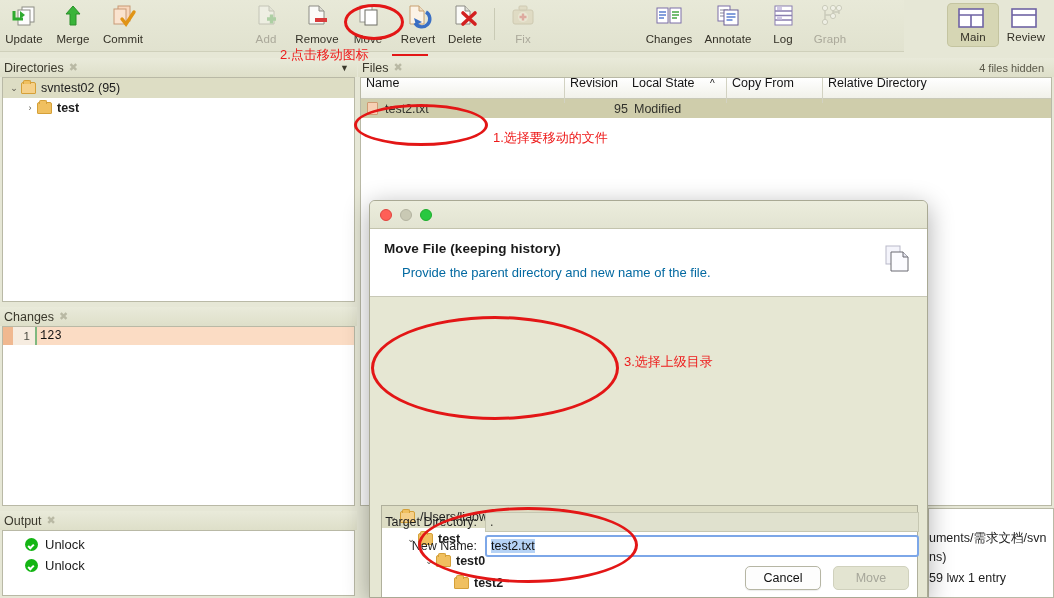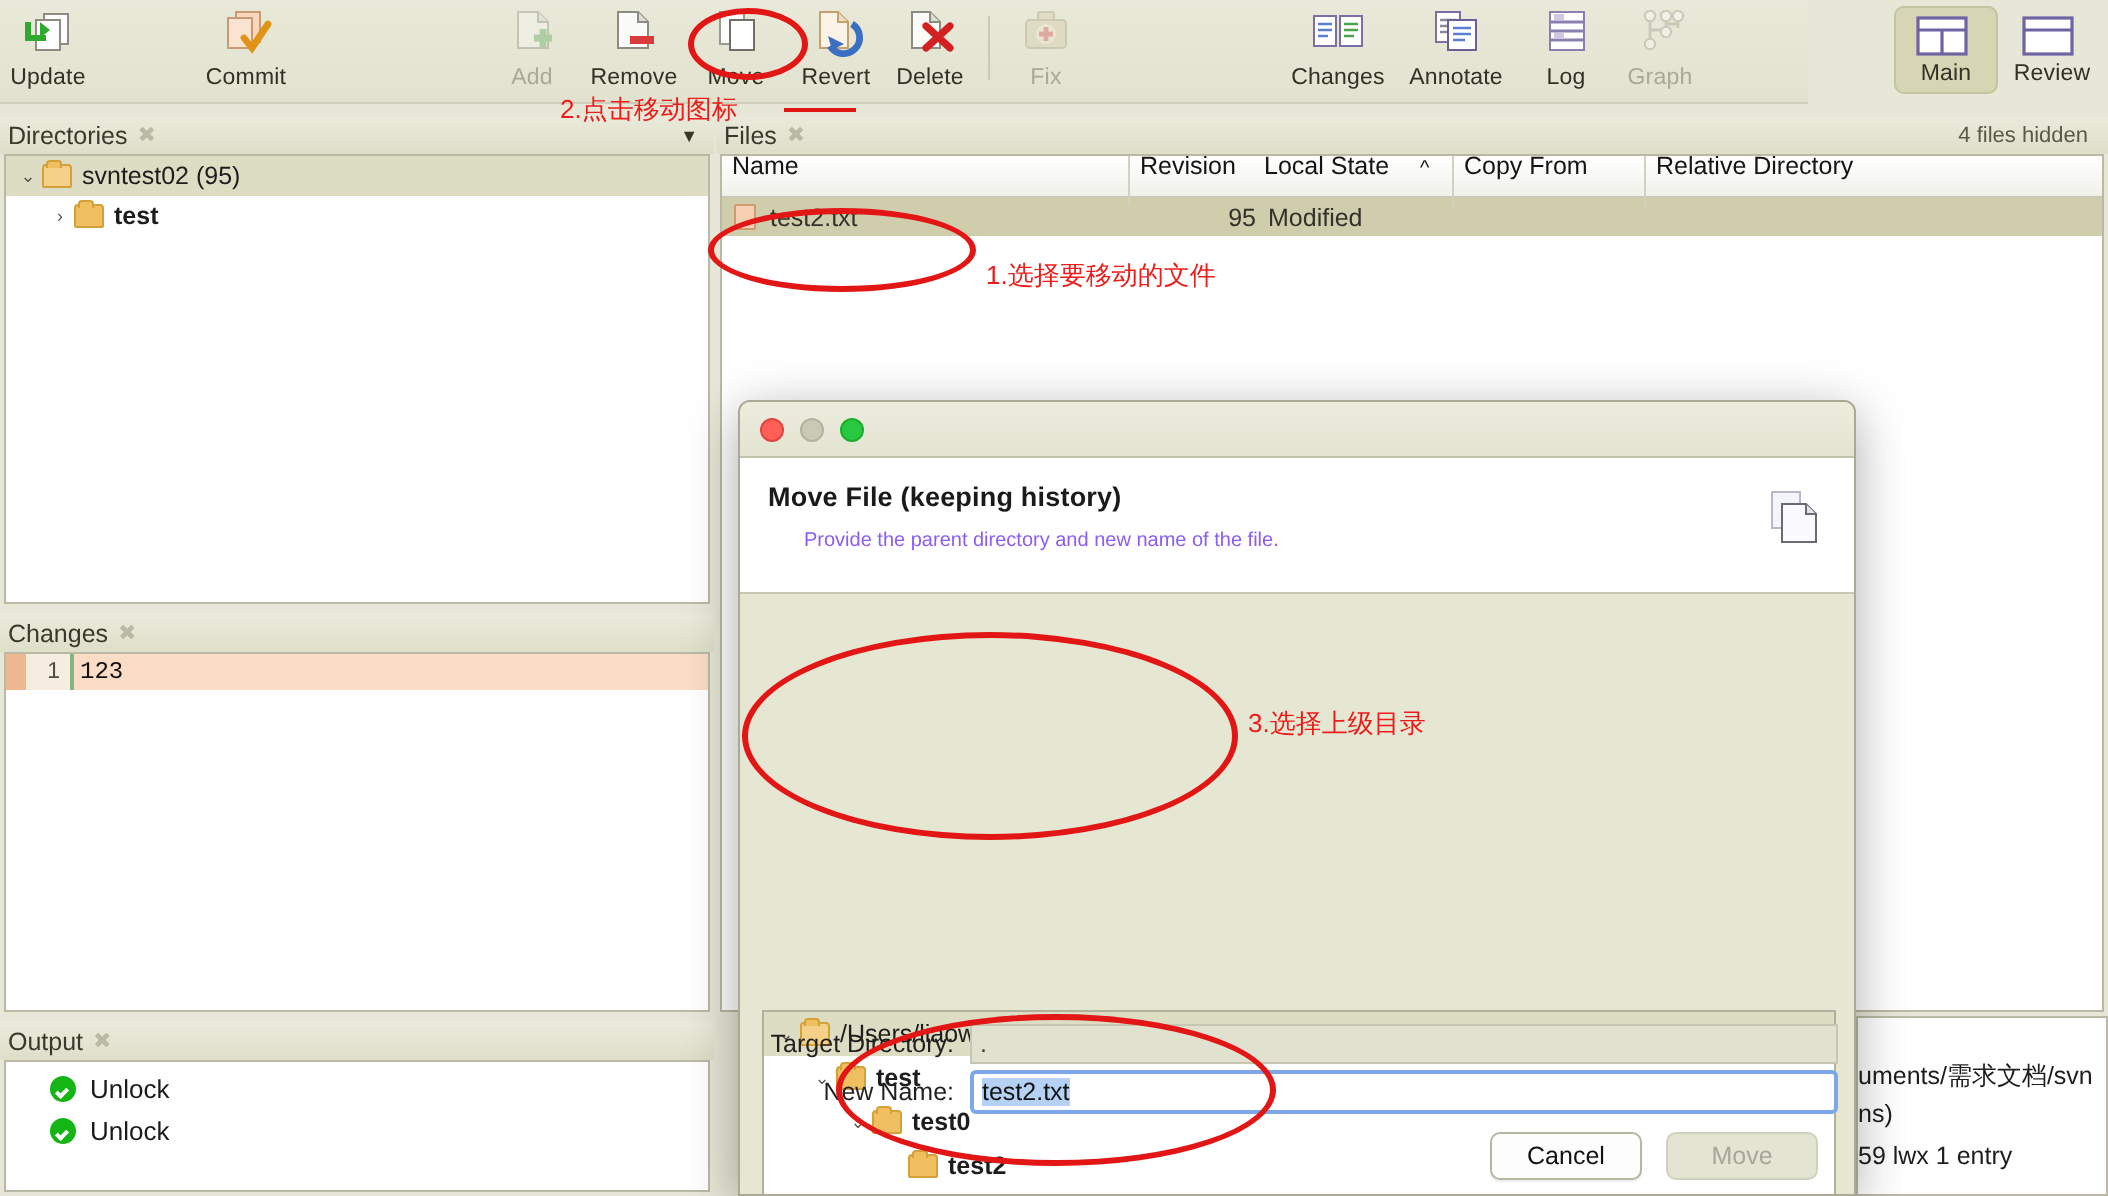--- a/index.html
+++ b/index.html
@@ -122,21 +122,21 @@
   }
   .tl { width:12px; height:12px; border-radius:50%; }
   .tl.r{background:#ff5f57;border:1px solid #e0443e;}
   .tl.y{background:#c9c9b4;border:1px solid #b3b3a0;}
   .tl.g{background:#28c840;border:1px solid #1dad2b;}
   #dlg-head {
     position:relative; height:68px; background:#fff; border-bottom:1px solid #c8c8b6;
     padding:12px 14px 0 14px;
   }
   #dlg-head h2 { font-size:13.5px; font-weight:bold; color:#1a1a1a; letter-spacing:.1px;}
-  #dlg-head p  { font-size:10px; color:#8b5cf6; margin-top:9px; padding-left:18px; }
+  #dlg-head p  { font-size:13px; color:#0369a1; margin-top:9px; padding-left:18px; }
   #dlg-doc-ico { position:absolute; right:16px; top:16px; width:26px; height:28px;}
   #dlg-tree {
     position:absolute; left:11px; top:304px; width:537px; height:200px;
     background:#fff; border:1px solid #b0b09c; overflow:hidden;
   }
   #dlg-tree .tree-row { height:22px; font-size:12.5px; }
   #dlg-tree .tree-row.sel { background:#ddddc4; }
 
   .field-row { position:absolute; left:0; width:559px; height:24px; display:flex; align-items:center; }
   .field-lab { width:115px; text-align:right; font-size:12.5px; color:#1f1f1f; padding-right:8px; }
@@ -173,20 +173,28 @@
         <svg width="34" height="30" viewBox="0 0 34 30">
           <rect x="15" y="5" width="12" height="15" fill="#fdfdfd" stroke="#8c8c84"></rect>
           <rect x="11" y="8" width="12" height="15" fill="#fdfdfd" stroke="#8c8c84"></rect>
           <path d="M7 9 L7 17 L16 17" fill="none" stroke="#2faa2f" stroke-width="3"></path>
           <path d="M18 13 l-5 -4 v8 z" fill="#2faa2f"></path>
         </svg>
       </span>
       <span class="tb-lab">Update</span>
     </div>
 
+    <div class="tb-item" style="left:45px">
+      <span class="tb-ico">
+        <svg width="34" height="30" viewBox="0 0 34 30">
+          <path d="M17 4 l7 8 h-4 v11 h-6 V12 h-4 z" fill="#39b439" stroke="#2a8f2a"></path>
+        </svg>
+      </span>
+      <span class="tb-lab">Merge</span>
+    </div>
 
     <div class="tb-item" style="left:95px">
       <span class="tb-ico">
         <svg width="34" height="30" viewBox="0 0 34 30">
           <rect x="12" y="4" width="12" height="15" fill="#f8d7bd" stroke="#c89a76"></rect>
           <rect x="8" y="7" width="12" height="15" fill="#fae3cf" stroke="#c89a76"></rect>
           <path d="M16 17 l4 5 l8 -12" fill="none" stroke="#e09416" stroke-width="3.4" stroke-linecap="round"></path>
         </svg>
       </span>
       <span class="tb-lab">Commit</span>

